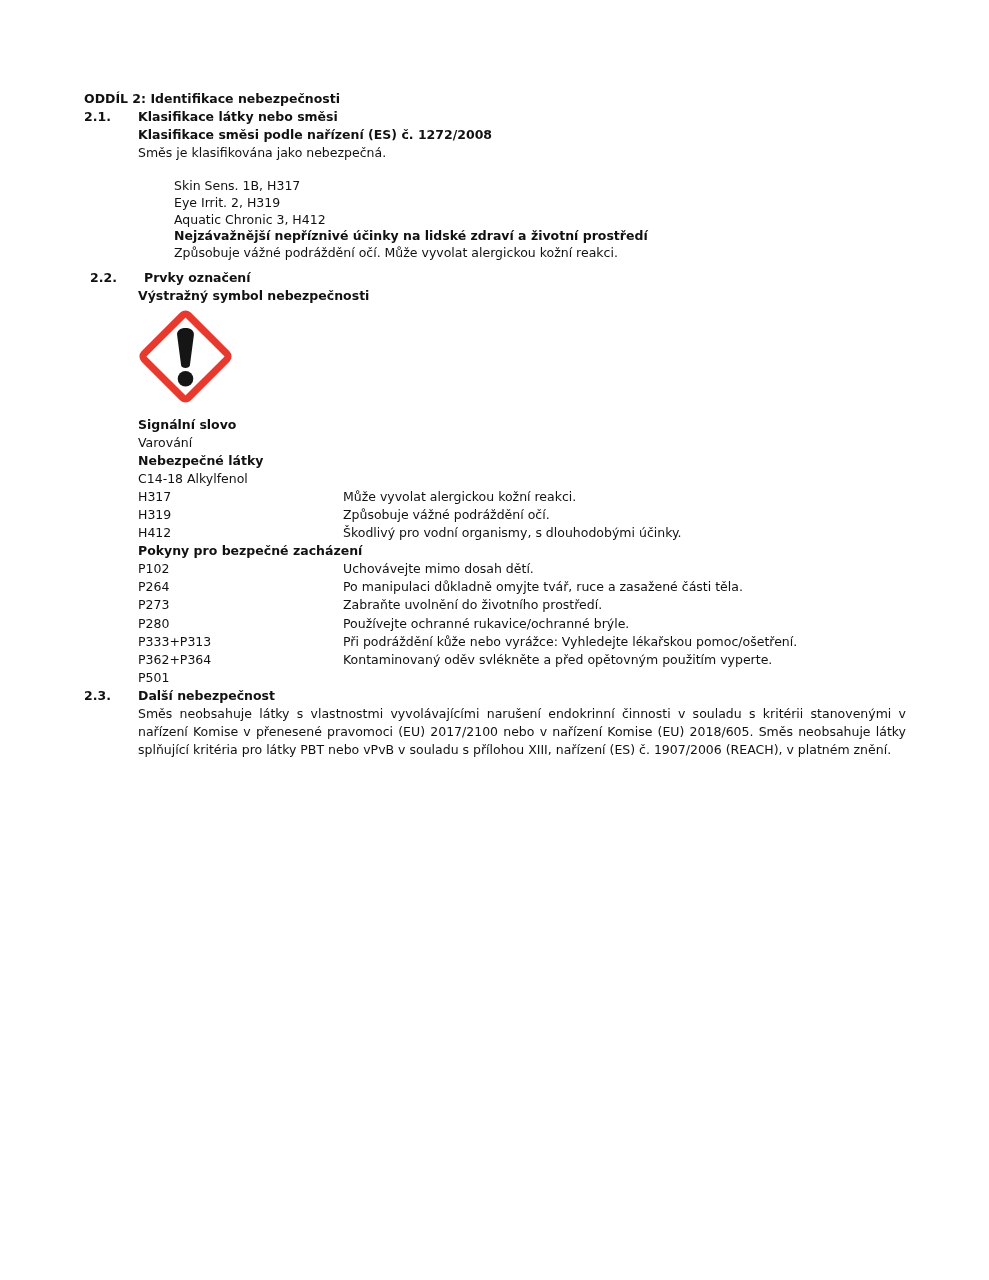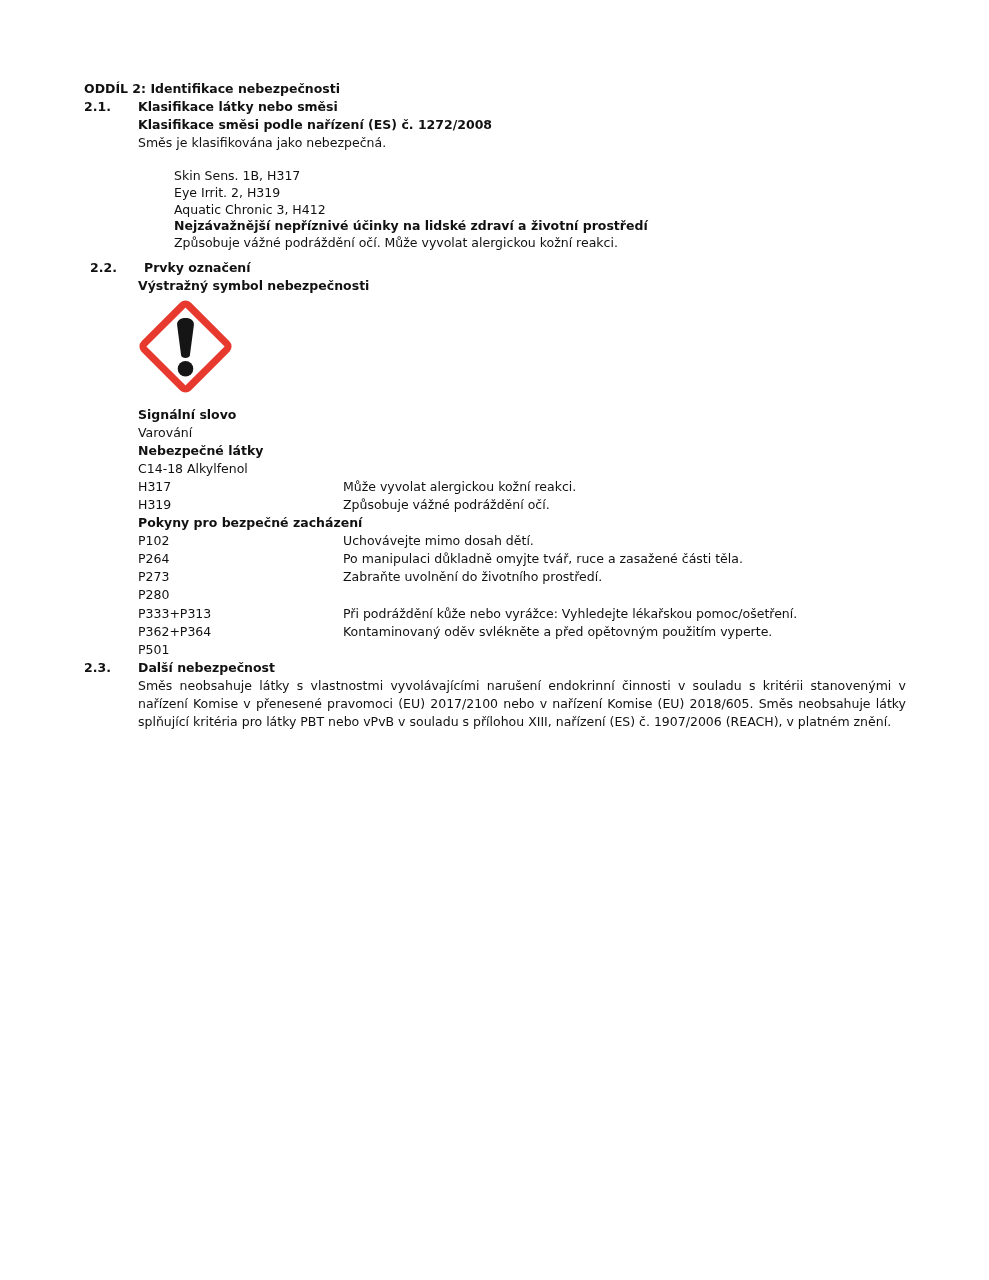--- a/index.html
+++ b/index.html
@@ -8,21 +8,21 @@
     width: 989px;
     height: 1280px;
     background: #ffffff;
     font-family: "DejaVu Sans", "Liberation Sans", sans-serif;
     color: #111111;
     overflow: hidden;
   }
   .content {
     position: absolute;
     left: 84px;
-    top: 80px;
+    top: 90px;
     right: 83px;
     font-size: 12.5px;
     line-height: 18.1px;
   }
   .b { font-weight: bold; }
   .numrow { display: flex; align-items: center; }
   .num { flex: none; width: 54px; font-weight: bold; }
   .indent { margin-left: 54px; }
   .classblock { margin-top: 16px; line-height: 16.6px; margin-left: 36px; }
   .gap-before-22 { margin-top: 8px; margin-left: 6px; }
@@ -83,37 +83,42 @@
 
 
       <div class="stmt-row">
         <span class="stmt-code">H317</span>
         <span class="stmt-text">Může vyvolat alergickou kožní reakci.</span>
       </div>
       <div class="stmt-row">
         <span class="stmt-code">H319</span>
         <span class="stmt-text">Způsobuje vážné podráždění očí.</span>
       </div>
+      <div class="stmt-row">
+        <span class="stmt-code">H412</span>
+        <span class="stmt-text">Škodlivý pro vodní organismy, s dlouhodobými účinky.</span>
+      </div>
 
       <div class="b">Pokyny pro bezpečné zacházení</div>
 
       <div class="stmt-row">
         <span class="stmt-code">P102</span>
         <span class="stmt-text">Uchovávejte mimo dosah dětí.</span>
       </div>
       <div class="stmt-row">
         <span class="stmt-code">P264</span>
         <span class="stmt-text">Po manipulaci důkladně omyjte tvář, ruce a zasažené části těla.</span>
       </div>
       <div class="stmt-row">
         <span class="stmt-code">P273</span>
         <span class="stmt-text">Zabraňte uvolnění do životního prostředí.</span>
       </div>
       <div class="stmt-row">
         <span class="stmt-code">P280</span>
+        <span class="stmt-text">Používejte ochranné rukavice/ochranné brýle.</span>
       </div>
       <div class="stmt-row">
         <span class="stmt-code">P333+P313</span>
         <span class="stmt-text">Při podráždění kůže nebo vyrážce: Vyhledejte lékařskou pomoc/ošetření.</span>
       </div>
       <div class="stmt-row">
         <span class="stmt-code">P362+P364</span>
         <span class="stmt-text">Kontaminovaný oděv svlékněte a před opětovným použitím vyperte.</span>
       </div>
       <div class="stmt-row">

